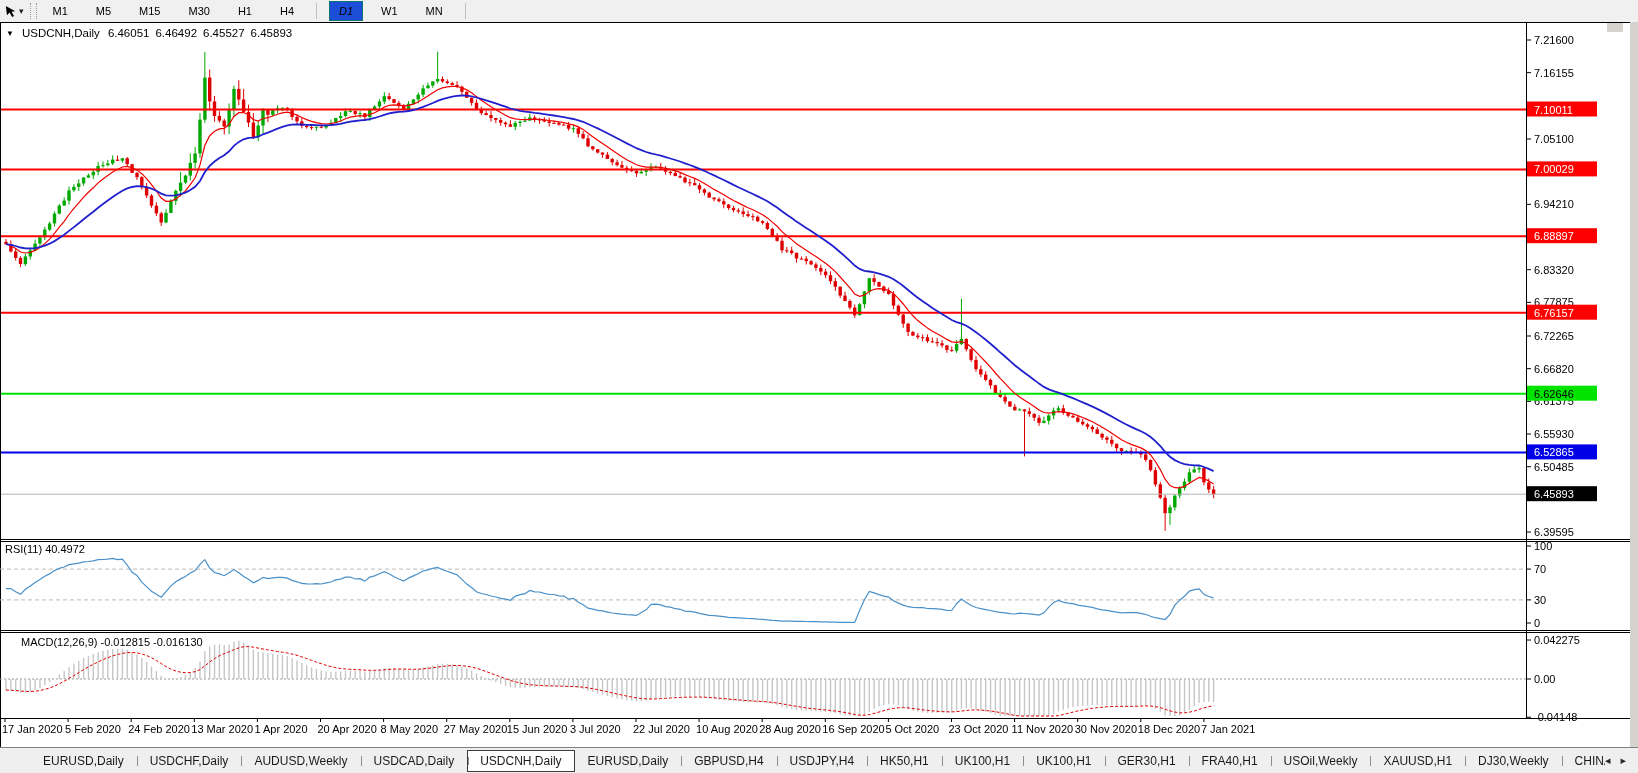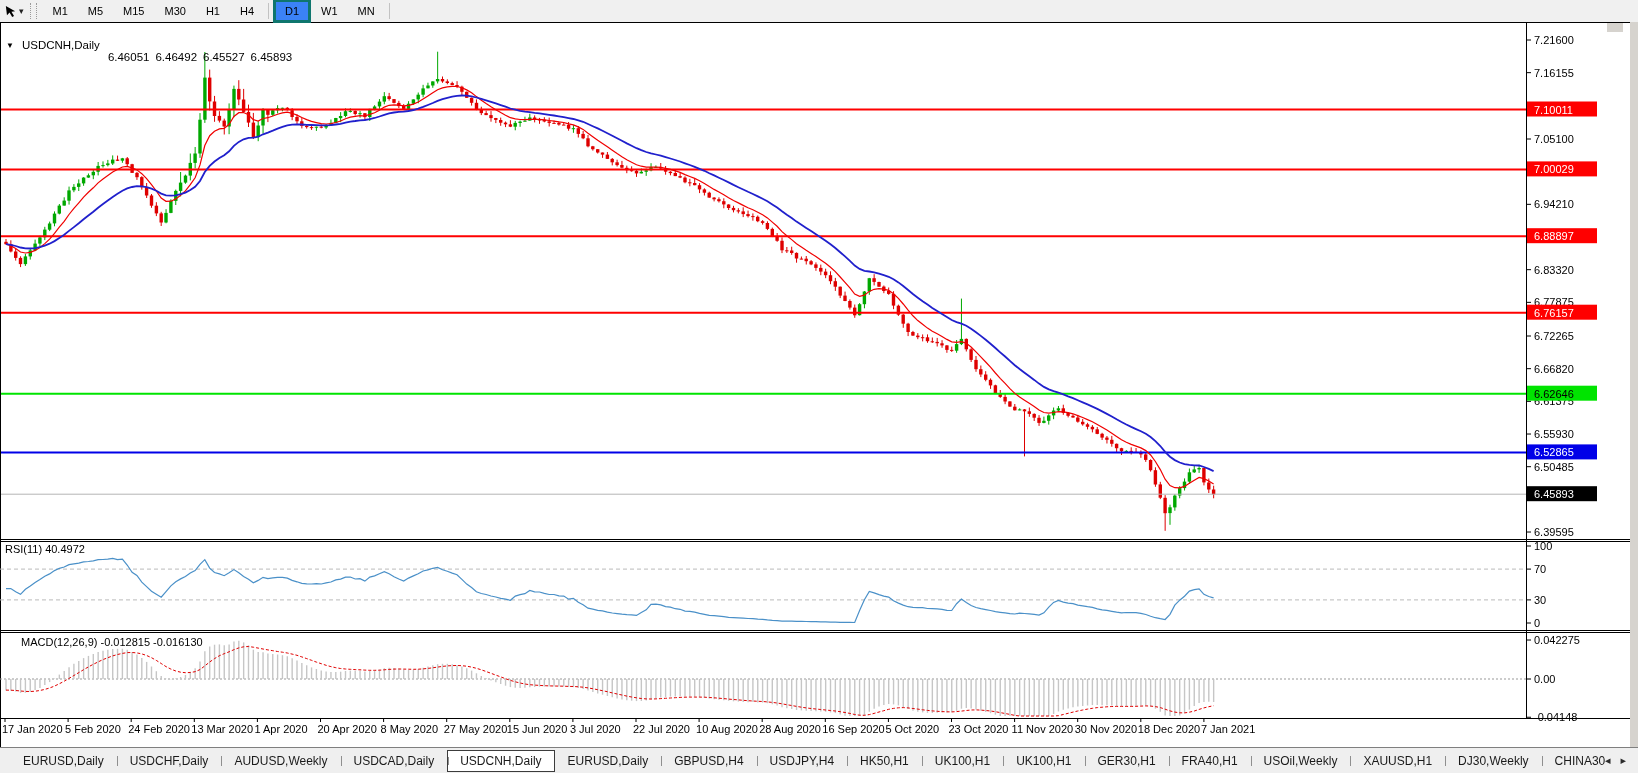--- a/index.html
+++ b/index.html
@@ -6,38 +6,38 @@
   body{width:1638px;height:773px;position:relative;overflow:hidden;
        font-family:"Liberation Sans",sans-serif;-webkit-font-smoothing:antialiased;}
   svg text{font-family:"Liberation Sans",sans-serif;}
 
   
   .toolbar{position:absolute;top:0;left:0;width:1638px;height:22px;background:#F0F0F0;
            display:flex;align-items:center;z-index:3;box-sizing:border-box;}
   .tool-icon{width:16px;height:16px;margin-left:2px;display:flex;align-items:center;justify-content:center;}
   .caret{font-size:9px;color:#222;margin:0 4px 0 1px;}
   .grip{height:16px;width:5px;margin:0 6px 0 2px;border-left:1px dotted #9a9a9a;border-right:1px dotted #9a9a9a;}
-  .tf-group{display:flex;align-items:center;height:25px;}
+  .tf-group{display:flex;align-items:center;height:25px;gap:8px;}
   .tf-btn{font-size:11px;color:#000;padding:2px 9px;line-height:14px;border:1px solid transparent;}
-  .tf-btn.active{background:#3b82f6;border:3px solid #0f766e;}
+  .tf-btn.active{background:#1d4ed8;border:1px solid #0f766e;font-style:italic;}
   .tf-sep{height:16px;border-left:1px solid #C2C2C2;margin:0 4px;}
 
   
   .chart-title{position:absolute;top:27px;left:6px;z-index:2;font-size:11.5px;color:#000;
                display:flex;align-items:center;gap:8px;white-space:nowrap;}
   .chart-title .dd{font-size:8px;line-height:11px;}
-  .ohlc{display:flex;gap:6px;margin-top:24px;}
+  .ohlc{display:flex;gap:6px;}
   .panel-label{position:absolute;left:5px;z-index:2;font-size:11px;color:#000;white-space:nowrap;}
   #rsi-label{top:543px;}
   #macd-label{top:636px;margin-left:16px;}
 
   
   .tabbar{position:absolute;left:0;top:747px;width:1638px;height:26px;background:#EFEFEF;
           border-top:1px solid #7F7F7F;display:flex;align-items:center;z-index:3;
-          box-sizing:border-box;padding-left:10px;}
+          box-sizing:border-box;padding-left:30px;}
   .tabs{display:flex;align-items:center;overflow:hidden;white-space:nowrap;}
   .tab{font-size:12px;color:#1A1A1A;padding:4px 13px;position:relative;}
   .tab+.tab::before{content:"";position:absolute;left:0;top:6px;bottom:6px;border-left:1px solid #8F8F8F;}
   .tab.active{background:#FFFFFF;border:1px solid #3C3C3C;padding:3px 12px;}
   .tab.active+.tab::before{border-left:none;}
   .tab-scrolls{margin-left:auto;display:flex;gap:10px;padding-right:12px;font-size:11px;color:#2b2b2b;}
 </style>
 </head>
 <body>
 

